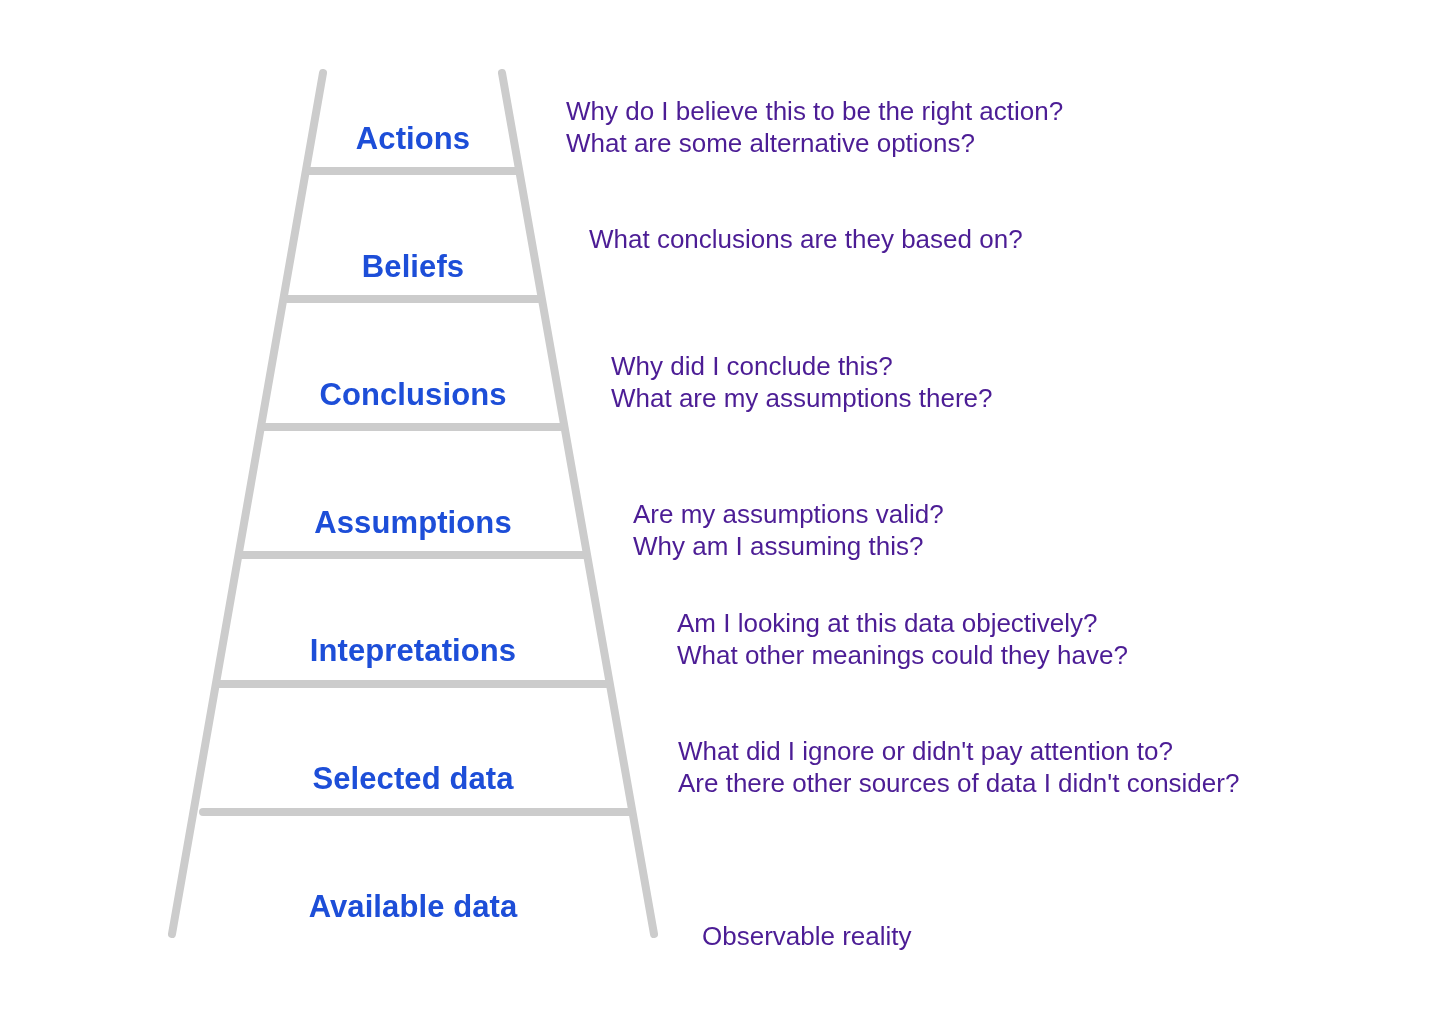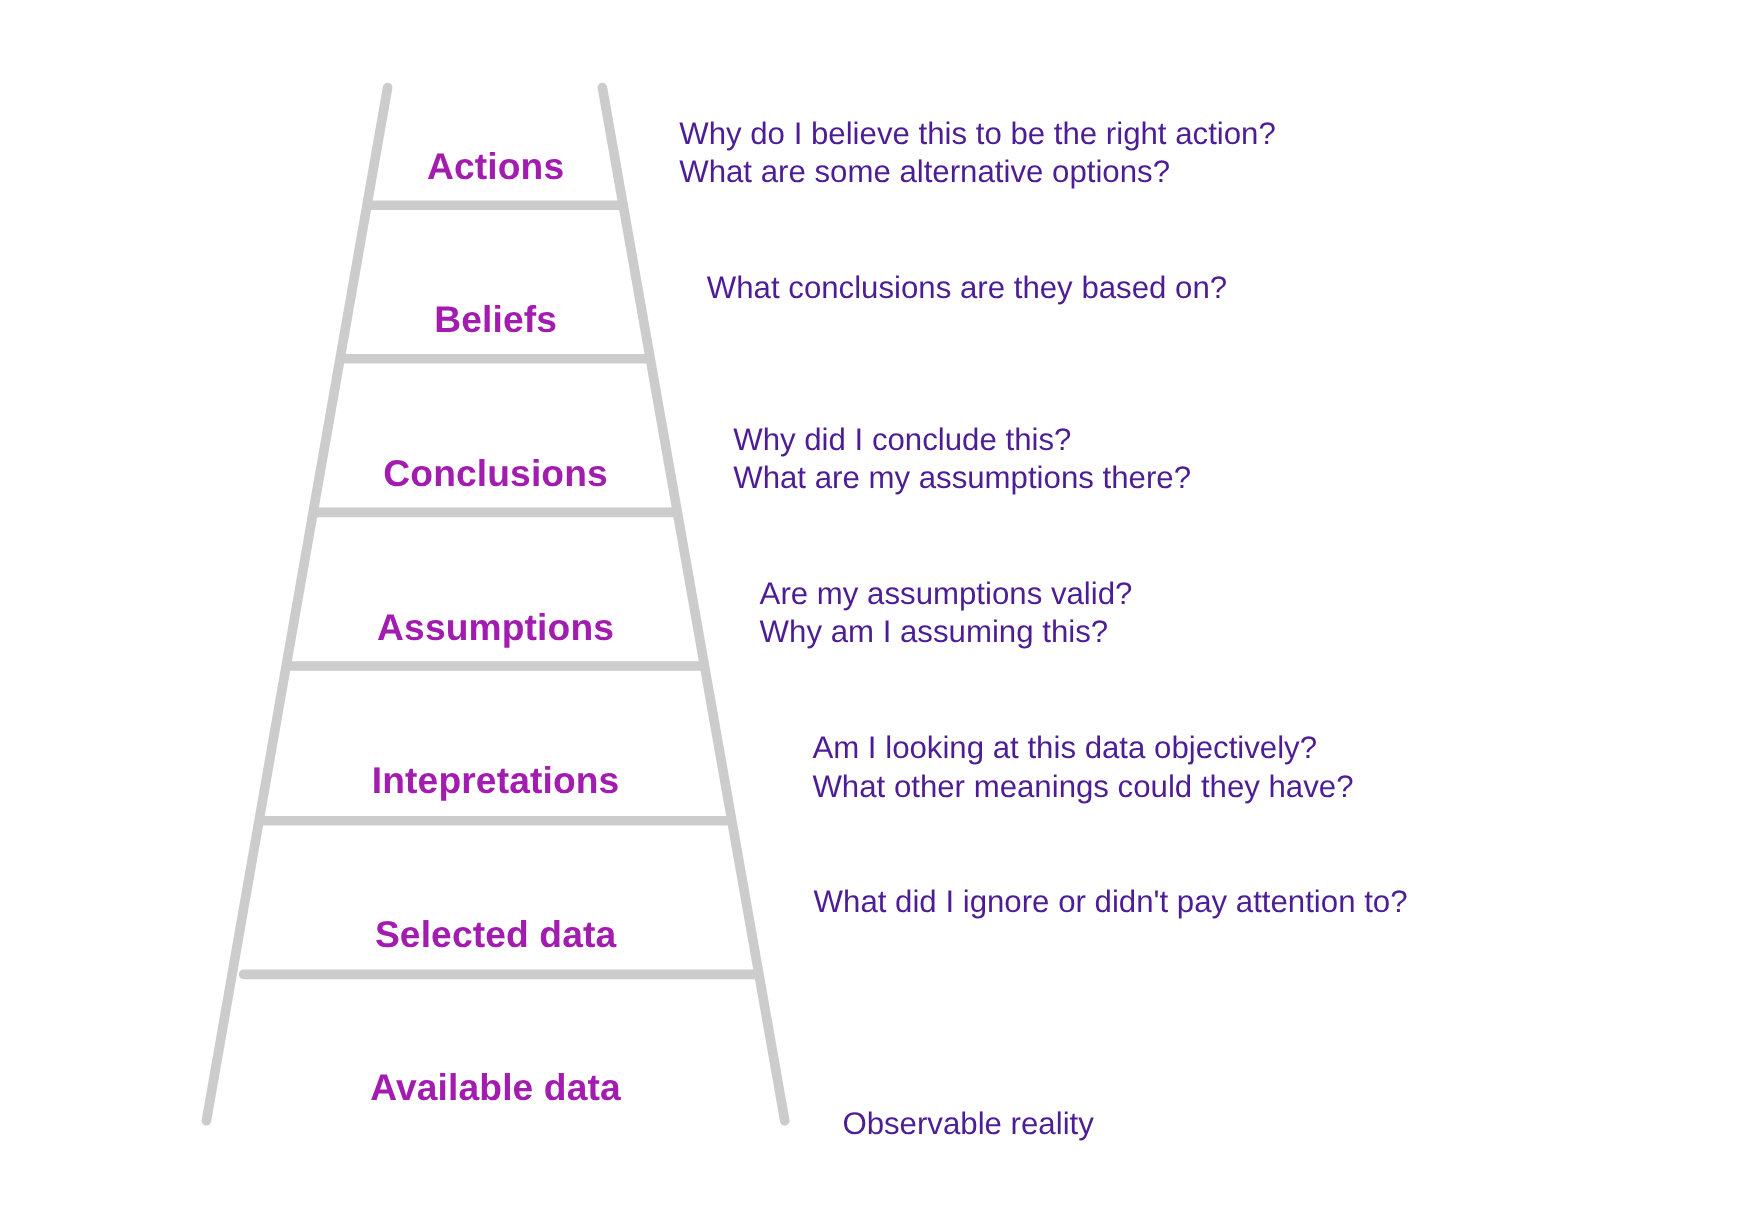--- a/index.html
+++ b/index.html
@@ -19,21 +19,21 @@
       left: 0;
       top: 0;
       width: 1456px;
       height: 1019px;
     }
     .rung-label {
       position: absolute;
       font-family: "Liberation Sans", "DejaVu Sans", sans-serif;
       font-weight: 700;
       font-size: 31px;
-      color: #a21caf;
+      color: #1d4ed8;
       white-space: nowrap;
       transform: translateX(-50%);
       letter-spacing: 0.1px;
     }
     .question-block {
       position: absolute;
       font-family: "Liberation Sans", "DejaVu Sans", sans-serif;
       font-size: 26px;
       line-height: 32px;
       color: #4c1d95;
@@ -74,29 +74,30 @@
 
 <div class="question-block" style="left:589px; top:223px;">
   <span class="question-line">What conclusions are they based on?</span>
 </div>
 
 <div class="question-block" style="left:611px; top:350px;">
   <span class="question-line">Why did I conclude this?</span>
   <span class="question-line">What are my assumptions there?</span>
 </div>
 
-<div class="question-block" style="left:633px; top:478px;">
+<div class="question-block" style="left:633px; top:498px;">
   <span class="question-line">Are my assumptions valid?</span>
   <span class="question-line">Why am I assuming this?</span>
 </div>
 
 <div class="question-block" style="left:677px; top:607px;">
   <span class="question-line">Am I looking at this data objectively?</span>
   <span class="question-line">What other meanings could they have?</span>
 </div>
 
 <div class="question-block" style="left:678px; top:735px;">
   <span class="question-line">What did I ignore or didn't pay attention to?</span>
+  <span class="question-line">Are there other sources of data I didn't consider?</span>
 </div>
 
 <div class="question-block" style="left:702px; top:920px;">
   <span class="question-line">Observable reality</span>
 </div>
 
 </body></html>

